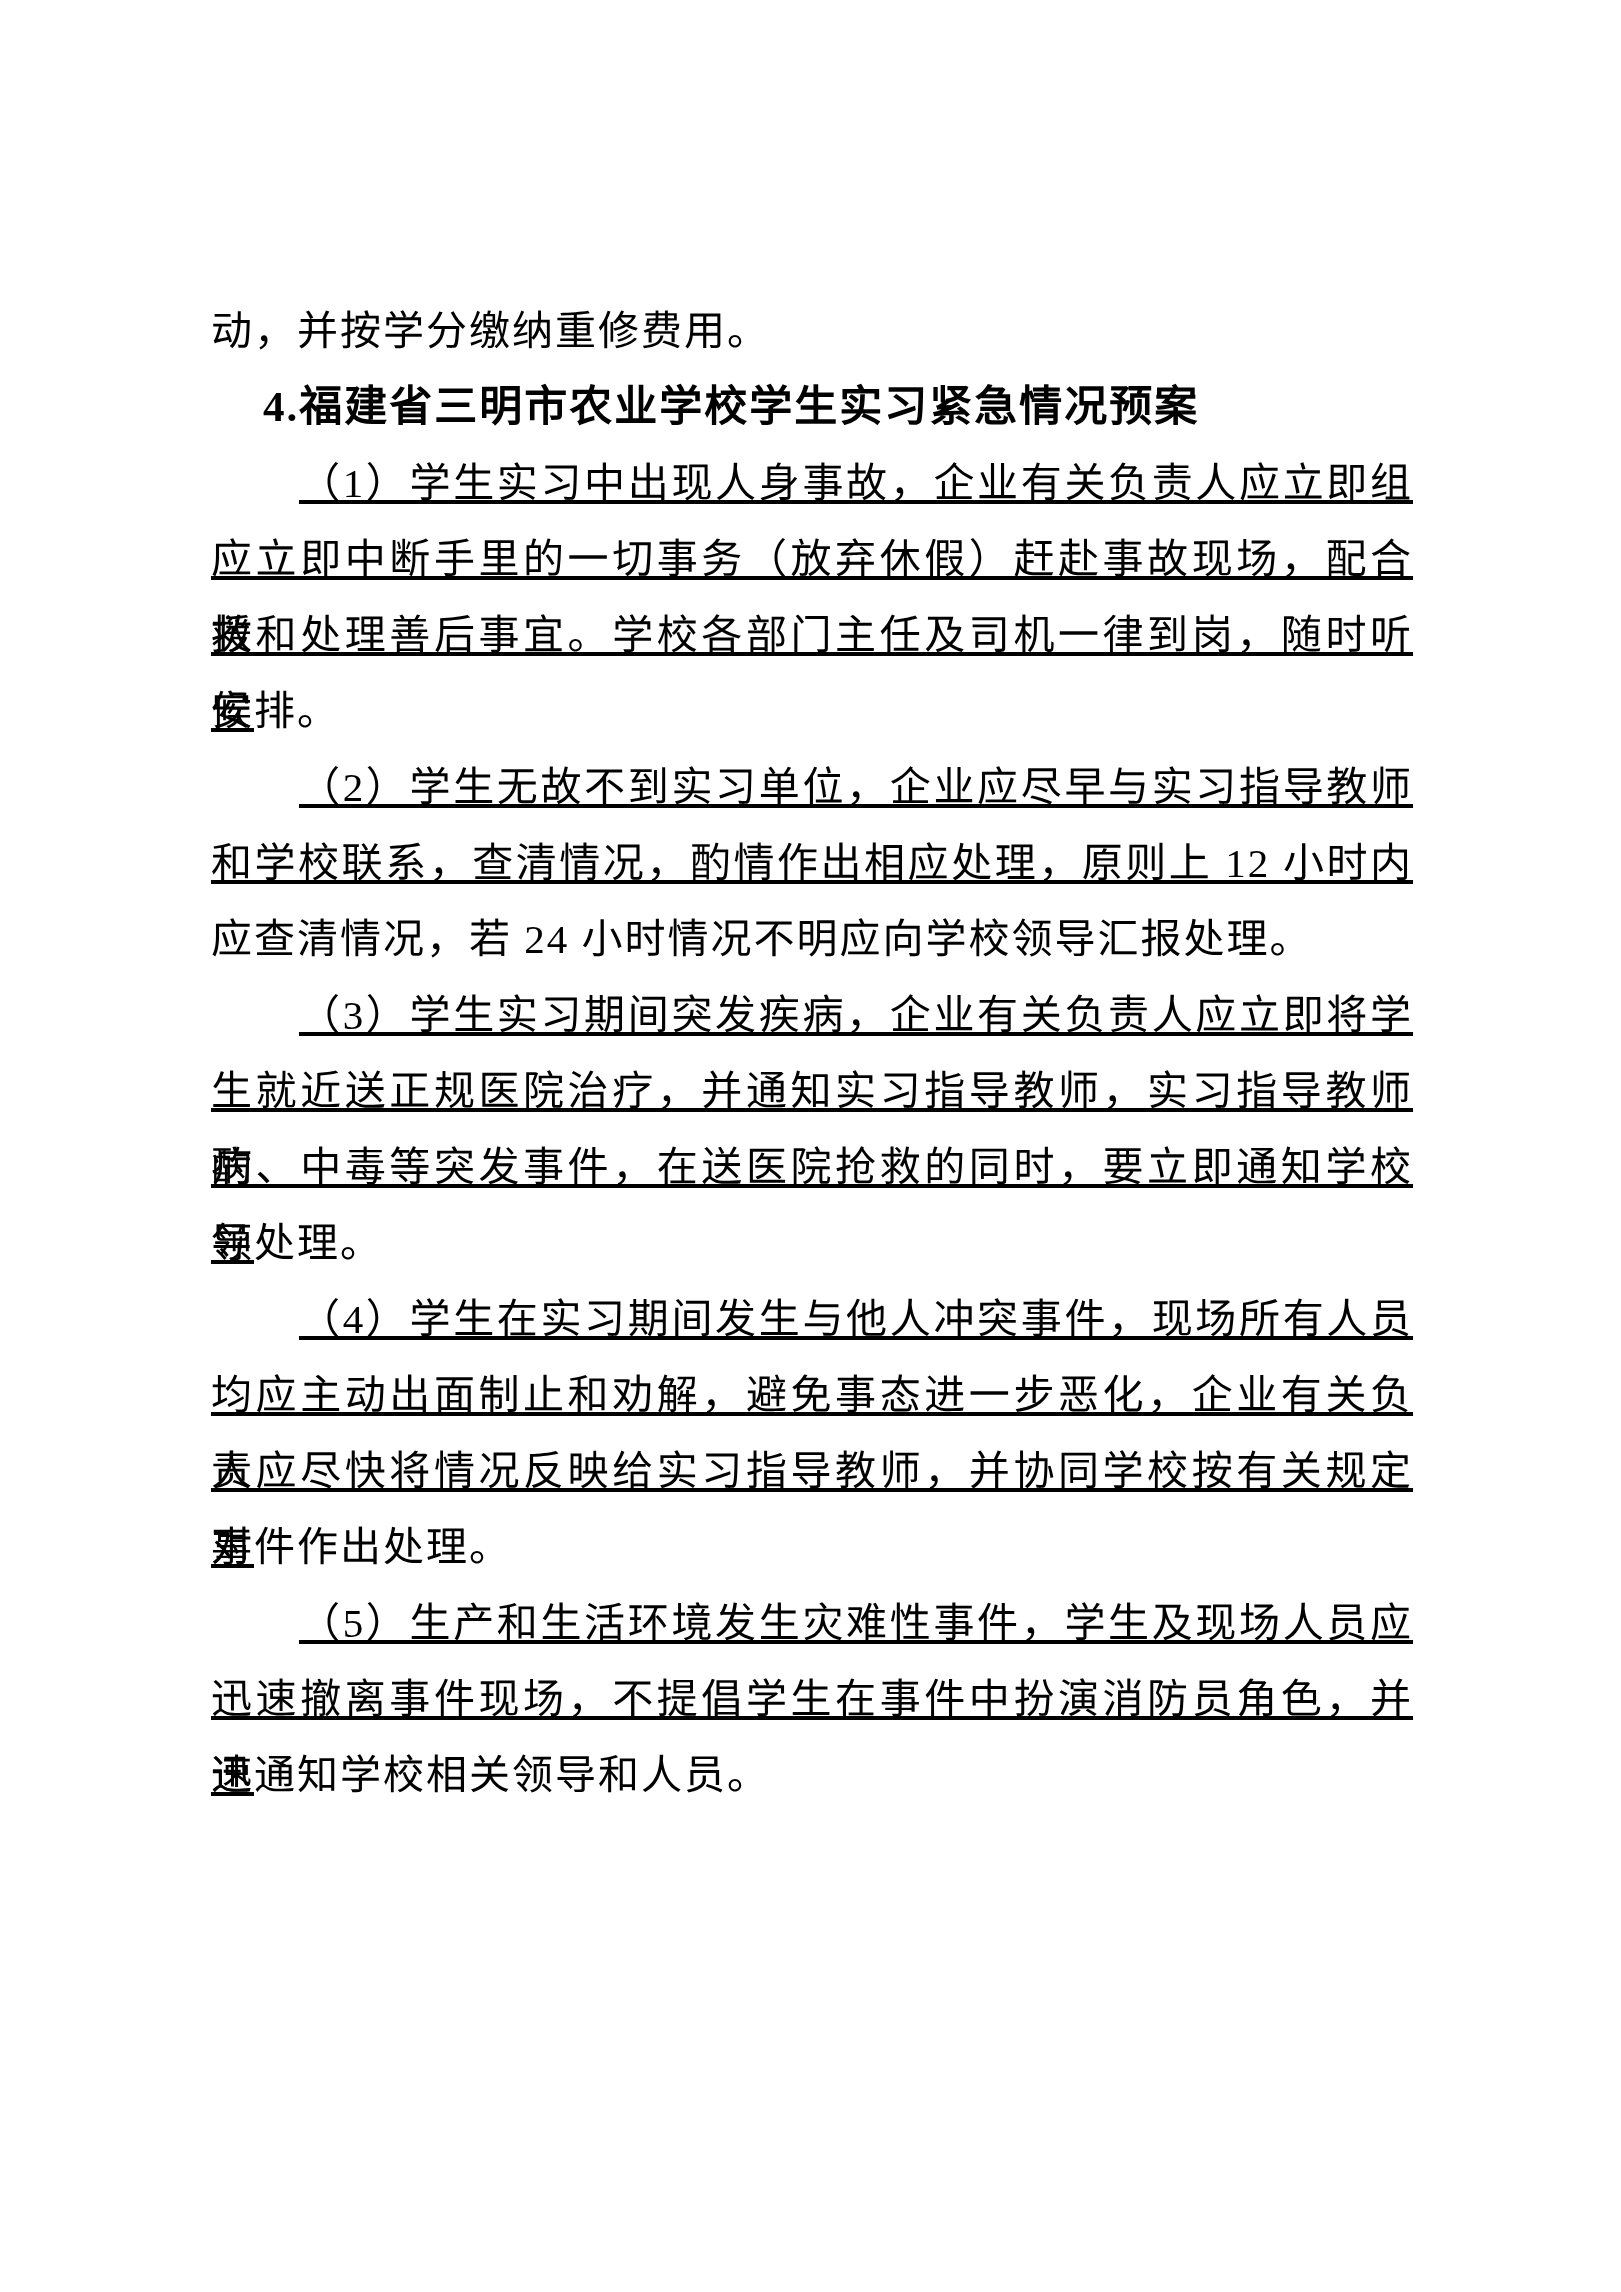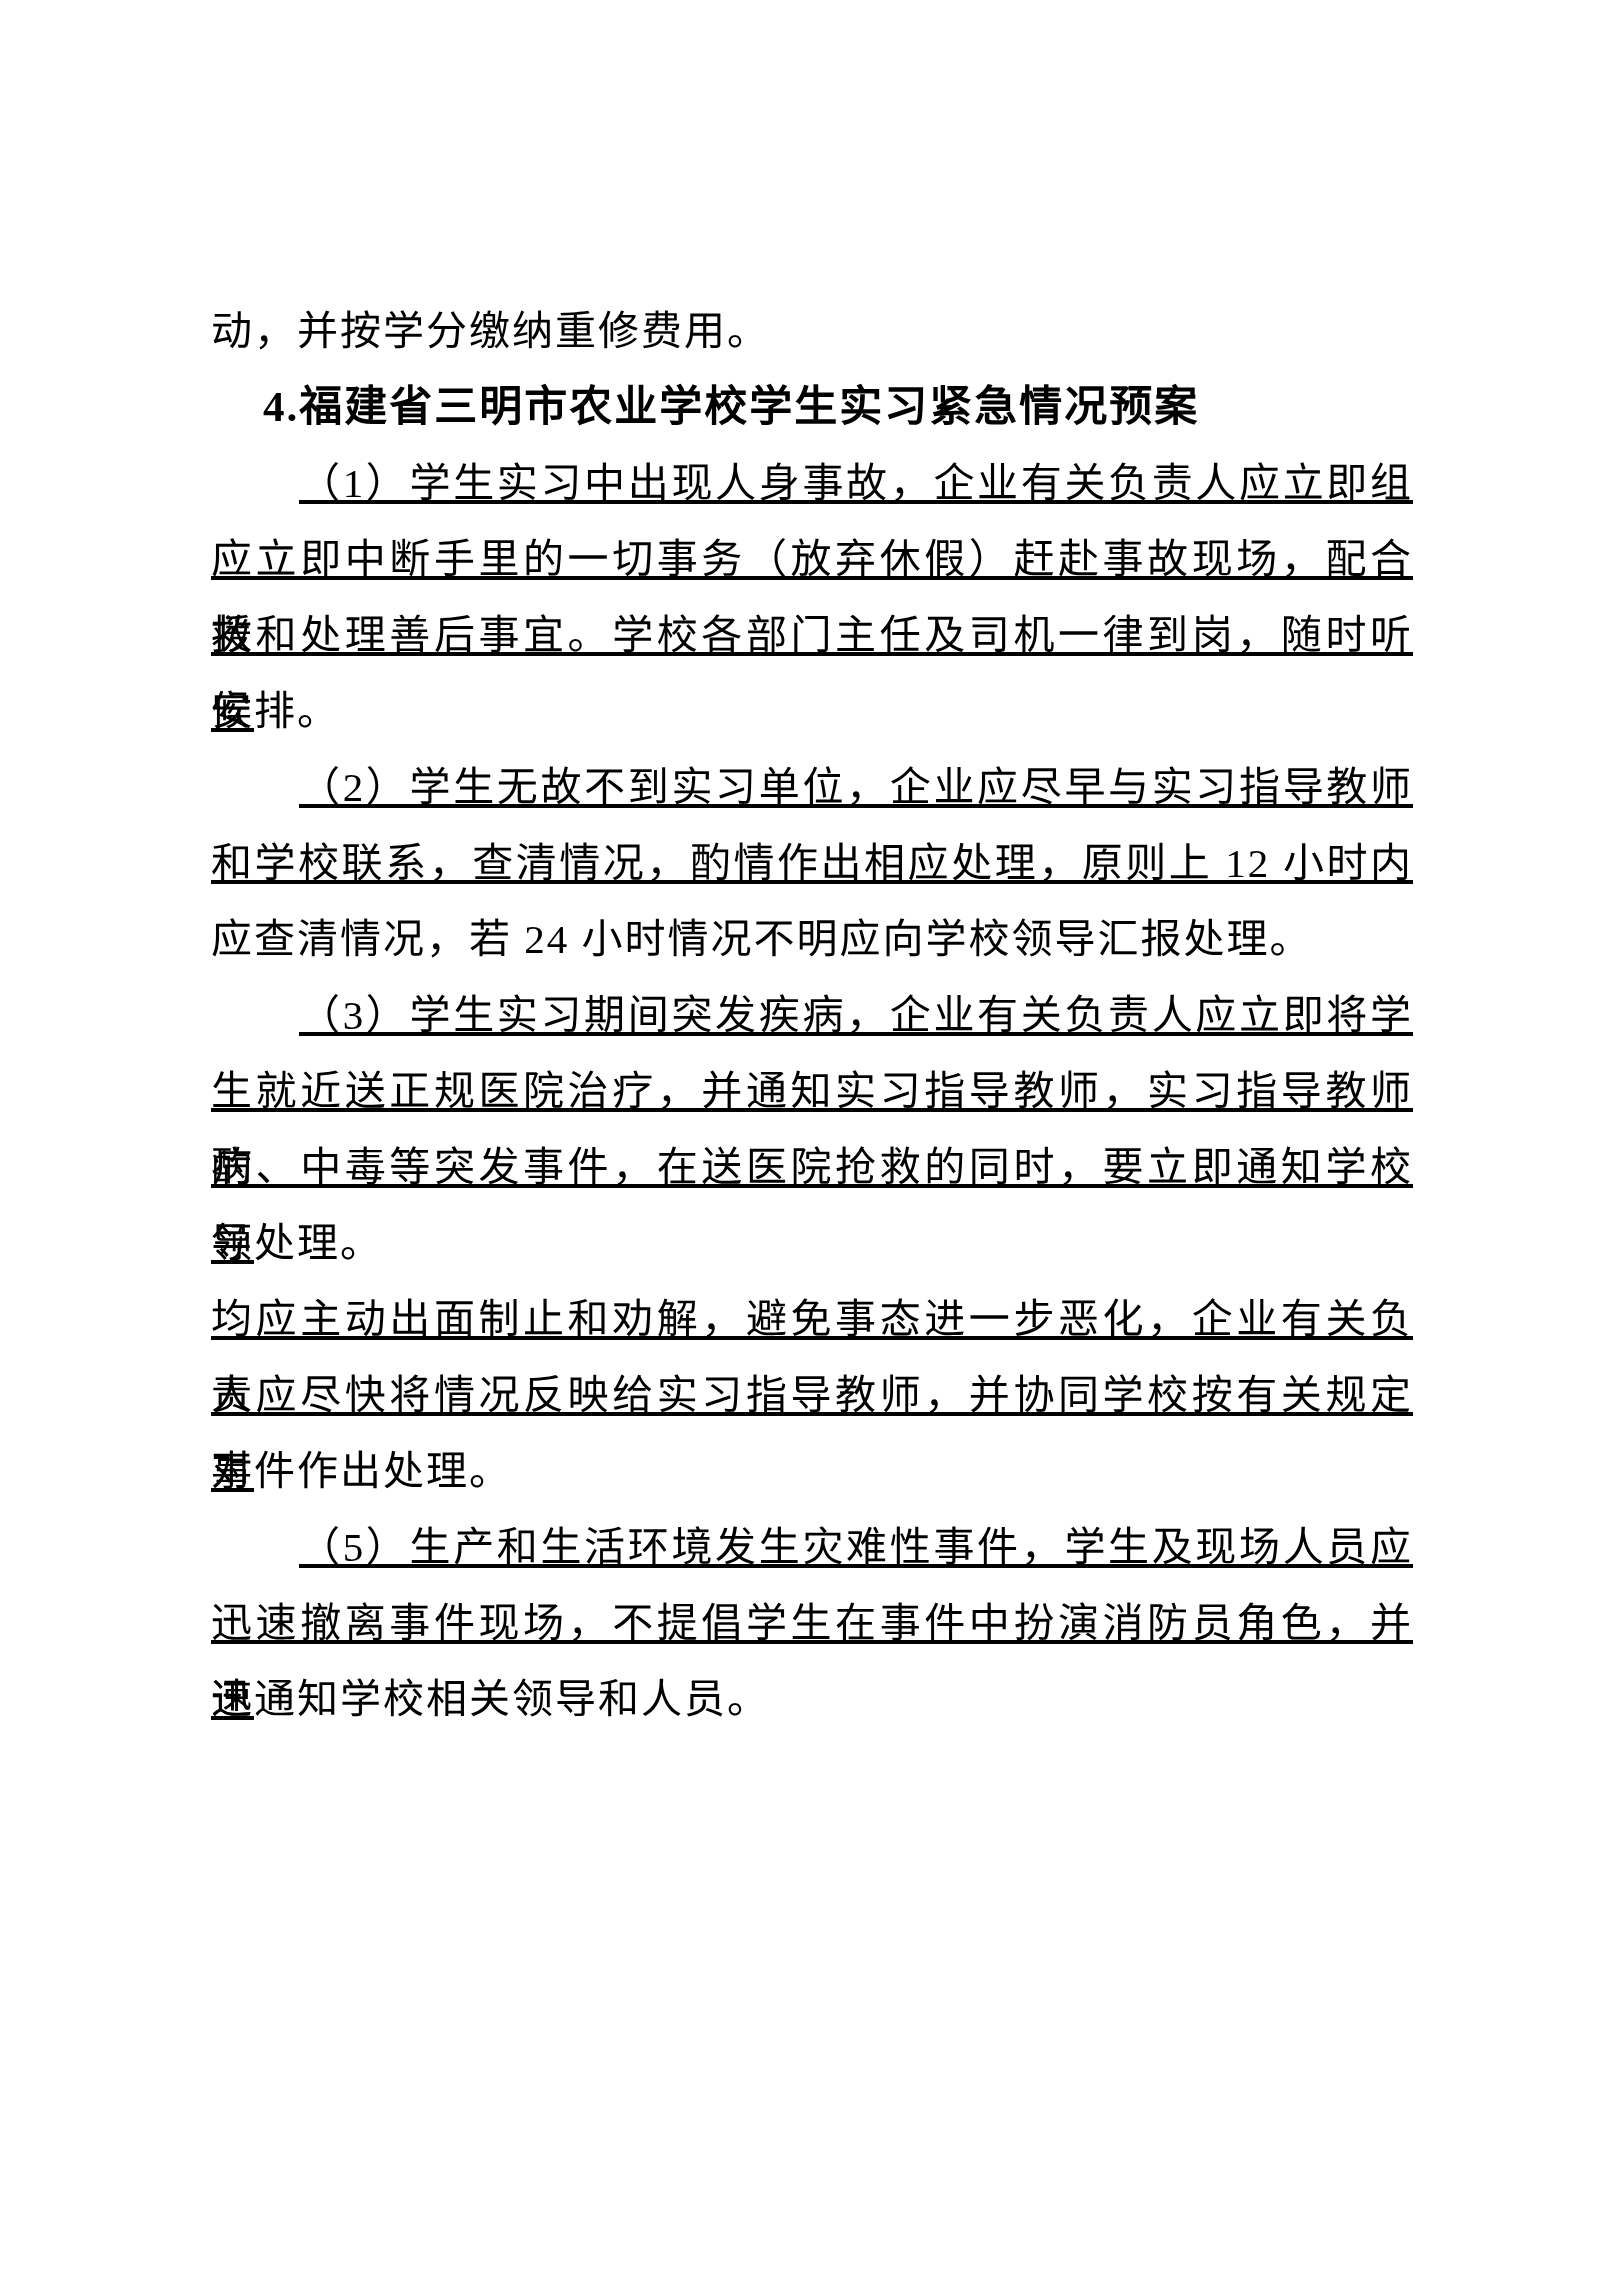--- a/index.html
+++ b/index.html
@@ -65,20 +65,21 @@
     <div class="line j">应立即中断手里的一切事务（放弃休假）赶赴事故现场，配合救</div>
     <div class="line j">援和处理善后事宜。学校各部门主任及司机一律到岗，随时听候</div>
     <div class="line">安排。</div>
     <div class="line p-first j">（2）学生无故不到实习单位，企业应尽早与实习指导教师</div>
     <div class="line j">和学校联系，查清情况，酌情作出相应处理，原则上 12 小时内</div>
     <div class="line">应查清情况，若 24 小时情况不明应向学校领导汇报处理。</div>
     <div class="line p-first j">（3）学生实习期间突发疾病，企业有关负责人应立即将学</div>
     <div class="line j">生就近送正规医院治疗，并通知实习指导教师，实习指导教师酌</div>
     <div class="line j">病、中毒等突发事件，在送医院抢救的同时，要立即通知学校领</div>
     <div class="line">导处理。</div>
+    <div class="line p-first j">（4）学生在实习期间发生与他人冲突事件，现场所有人员</div>
     <div class="line j">均应主动出面制止和劝解，避免事态进一步恶化，企业有关负责</div>
     <div class="line j">人应尽快将情况反映给实习指导教师，并协同学校按有关规定对</div>
     <div class="line">事件作出处理。</div>
     <div class="line p-first j">（5）生产和生活环境发生灾难性事件，学生及现场人员应</div>
     <div class="line j">迅速撤离事件现场，不提倡学生在事件中扮演消防员角色，并迅</div>
     <div class="line">速通知学校相关领导和人员。</div>
   </div>
   <div class="page-number">19</div>
 </div>
 

